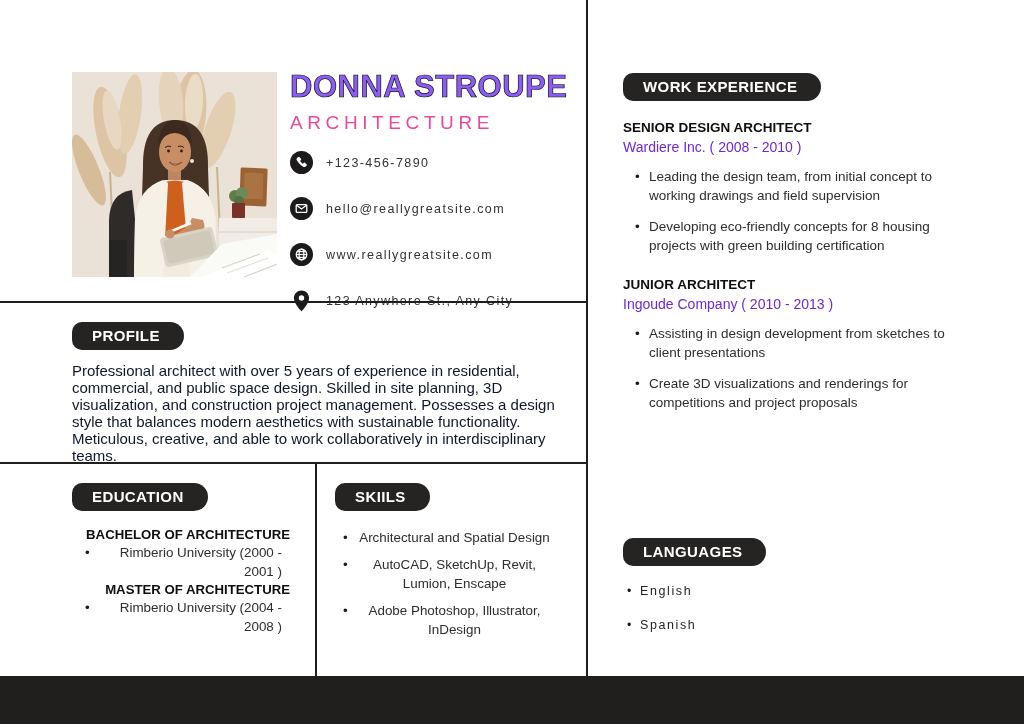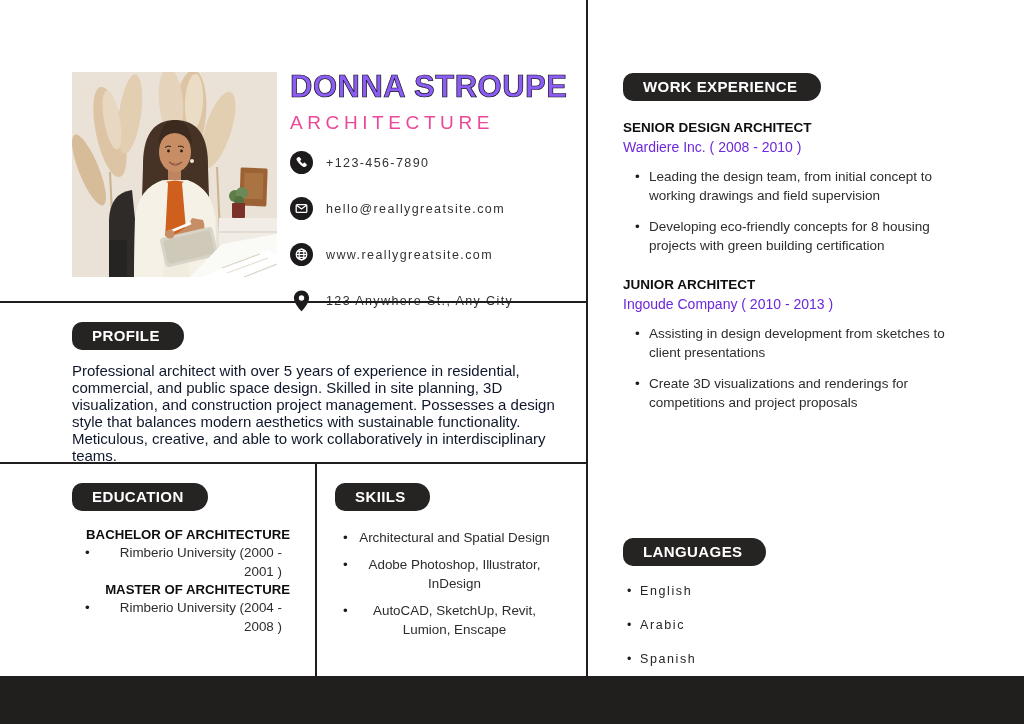--- a/index.html
+++ b/index.html
@@ -198,22 +198,22 @@
       <ul class="blist edu-item">
         <li>Rimberio University (2004 - 2008 )</li>
       </ul>
     </div>
   </section>
 
   <section class="skills-sec">
     <div class="badge">SKIILS</div>
     <ul class="blist">
       <li>Architectural and Spatial Design</li>
+      <li>AutoCAD, SketchUp, Revit, Lumion, Enscape</li>
       <li>Adobe Photoshop, Illustrator, InDesign</li>
-      <li>AutoCAD, SketchUp, Revit, Lumion, Enscape</li>
     </ul>
   </section>
 
   <section class="work-sec">
     <div class="badge">WORK EXPERIENCE</div>
 
     <div class="job">
       <div class="job-title">SENIOR DESIGN ARCHITECT</div>
       <div class="job-company">Wardiere Inc. ( 2008 - 2010 )</div>
       <ul class="blist">
@@ -229,19 +229,18 @@
         <li>Assisting in design development from sketches to client presentations</li>
         <li>Create 3D visualizations and renderings for competitions and project proposals</li>
       </ul>
     </div>
   </section>
 
   <section class="lang-sec">
     <div class="badge">LANGUAGES</div>
     <ul class="blist">
       <li>English</li>
-      <li>Arabic</li>
       <li>Spanish</li>
     </ul>
   </section>
 
   <div class="footer-bar"></div>
 </div>
 
 </body></html>

